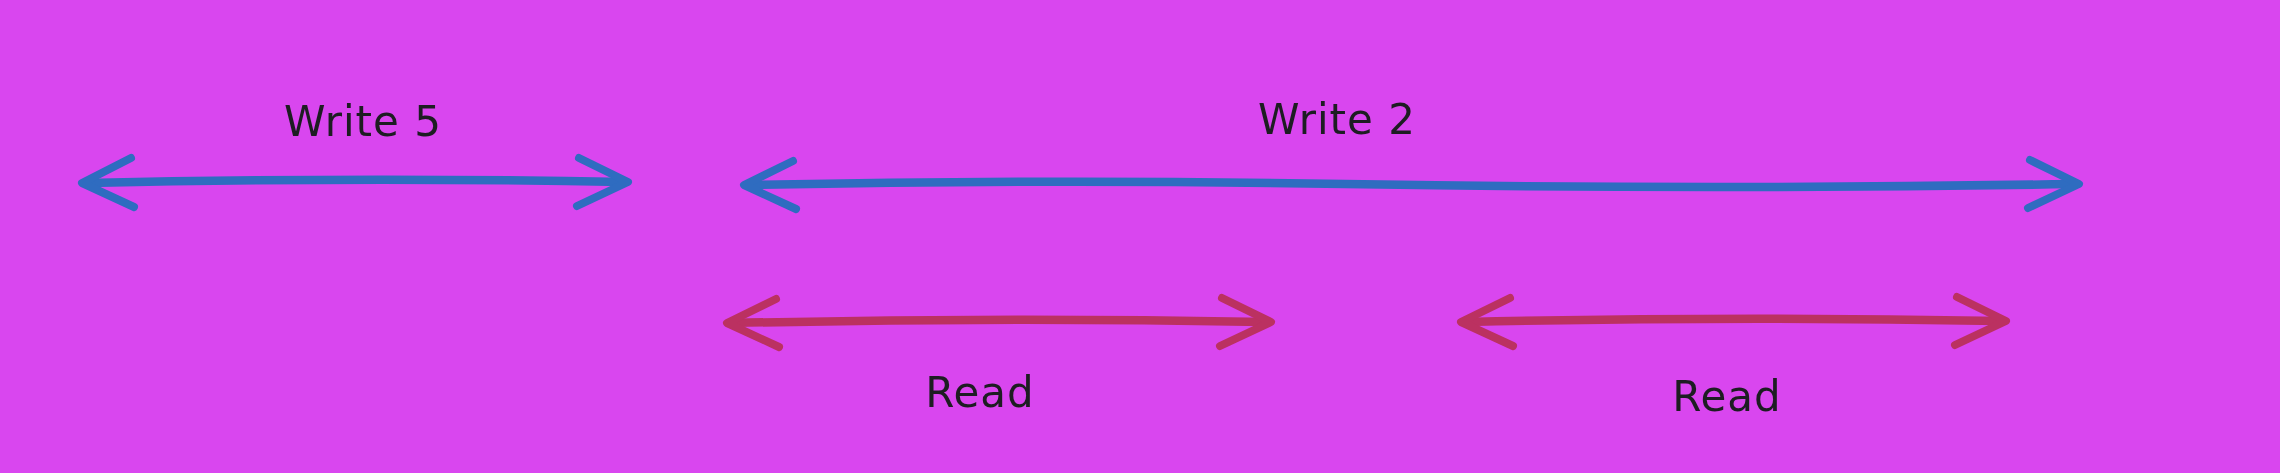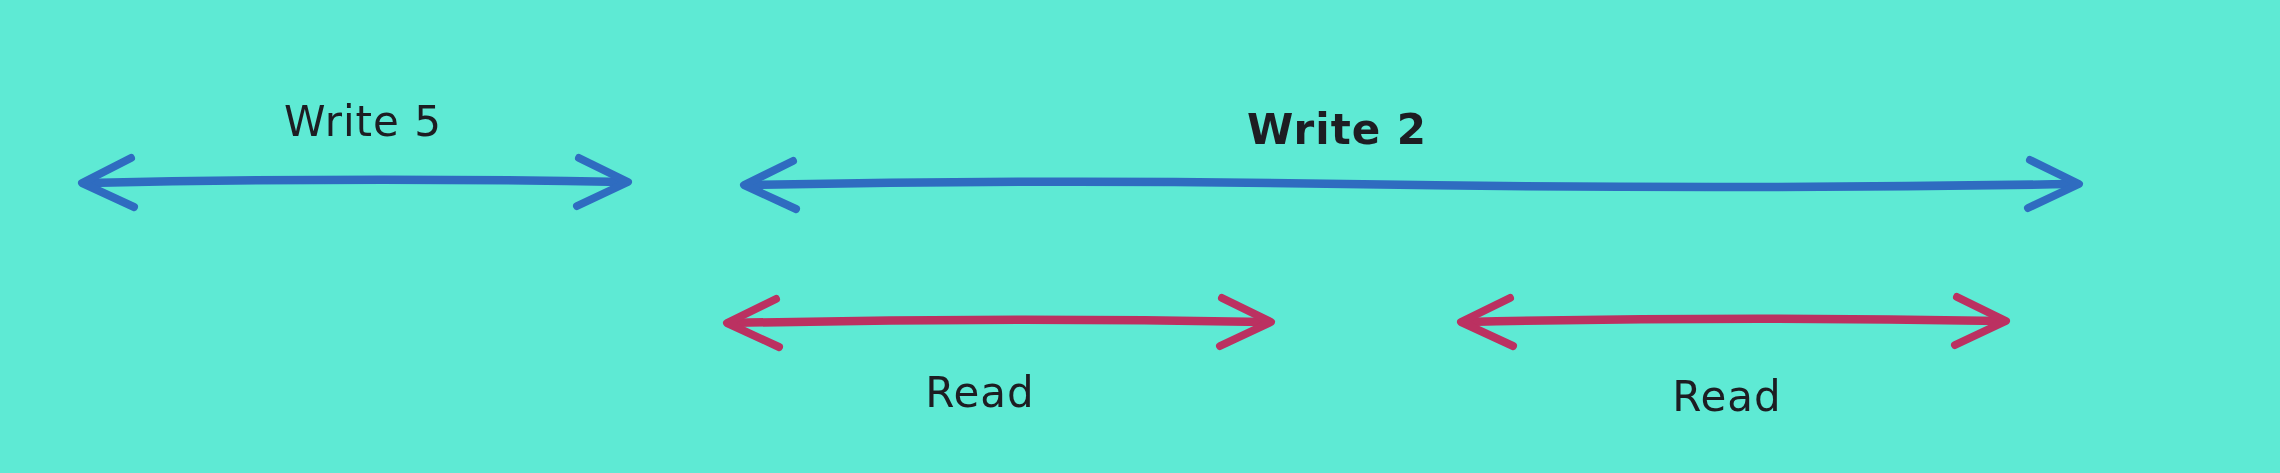--- a/index.html
+++ b/index.html
@@ -5,21 +5,21 @@
   html, body {
     margin: 0;
     padding: 0;
     background: #ffffff;
     font-family: "DejaVu Sans", "Liberation Sans", sans-serif;
   }
   .canvas {
     position: relative;
     width: 2280px;
     height: 473px;
-    background: #5eead4;
+    background: #d946ef;
     overflow: hidden;
     text-align: center;
   }
   .canvas svg {
     position: absolute;
     left: 0;
     top: 0;
   }
   .op-label {
     position: absolute;
@@ -70,19 +70,19 @@
 
     <g>
       <path class="shaft" d="M 1467 322 Q 1735 316 2000 321" stroke="#bb3161"></path>
       <path class="head" d="M 1510 298 L 1461 322 L 1513 346" stroke="#bb3161"></path>
       <path class="head" d="M 1957 297 L 2006 321 L 1955 345" stroke="#bb3161"></path>
     </g>
   </svg>
 
   <div class="op-label" style="left:363px; top:121px;">Write 5</div>
 
-  <div class="op-label" style="left:1337px; top:129px;font-weight:bold;">Write 2</div>
+  <div class="op-label" style="left:1337px; top:119px;">Write 2</div>
 
   <div class="op-label" style="left:980px; top:392px;">Read</div>
 
   <div class="op-label" style="left:1727px; top:396px;">Read</div>
 
 </div>
 
 </body></html>

